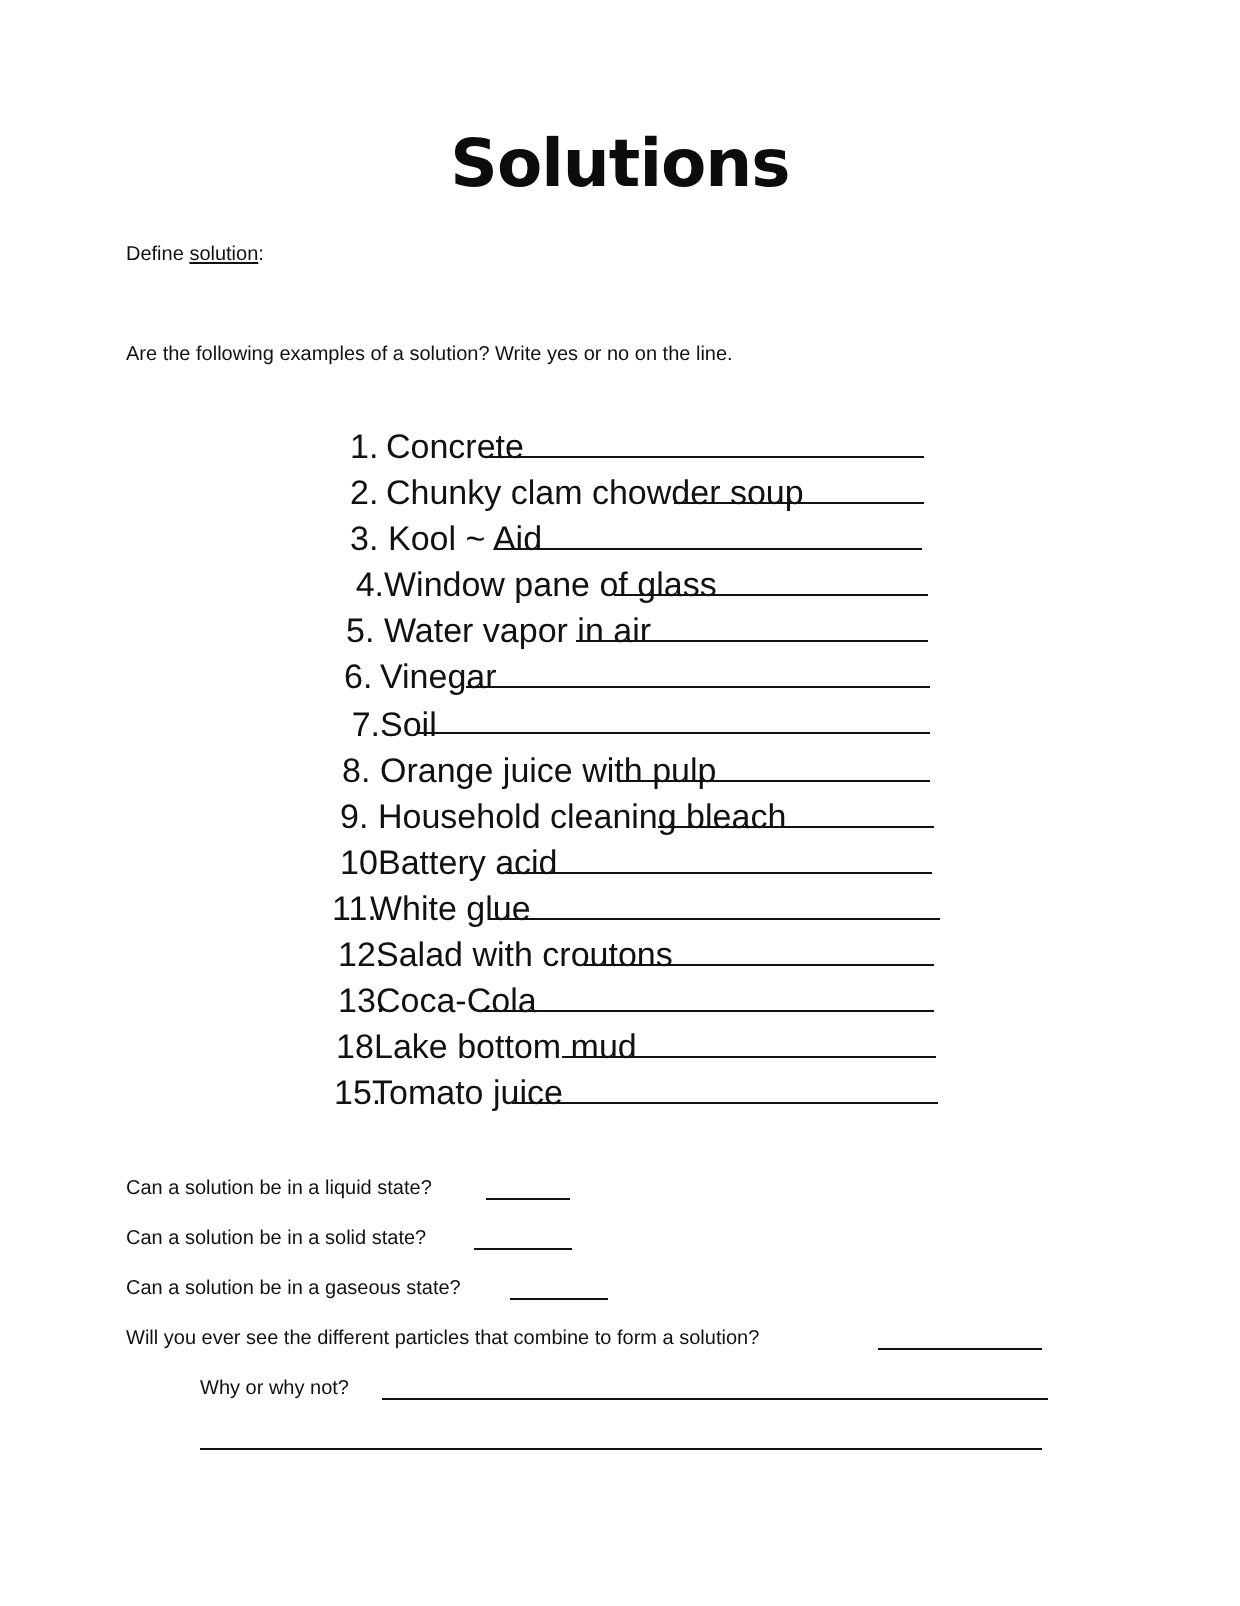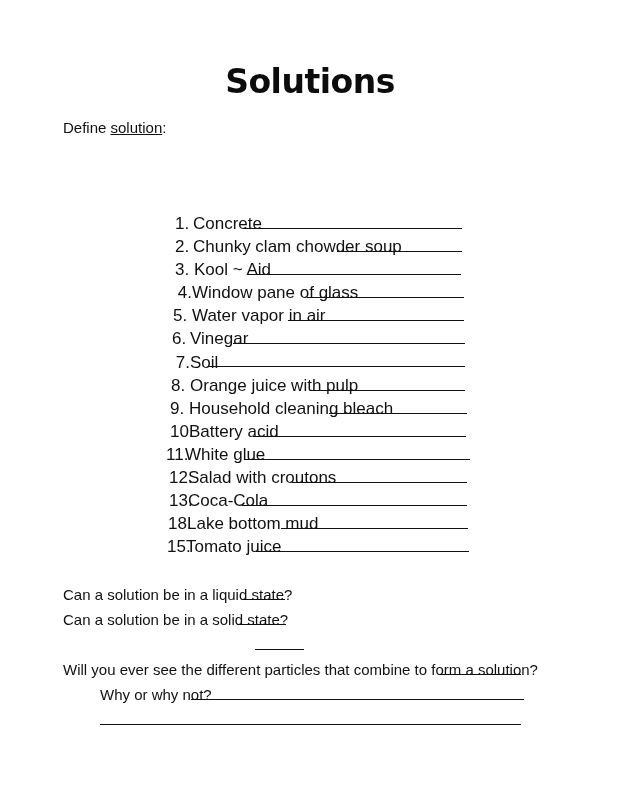--- a/index.html
+++ b/index.html
@@ -7,36 +7,37 @@
       width: 620px; height: 803px; background: #ffffff; position: relative;
       font-family: "Liberation Sans", "DejaVu Sans", sans-serif; color: #111;
       overflow: hidden;
     }
     .page { position: absolute; left: 0; top: 0; width: 592px; height: 803px; }
     .title {
       position: absolute; left: 0; width: 620px; top: 62px; text-align: center;
       font-family: "DejaVu Sans", sans-serif; font-weight: bold; font-size: 33px;
       letter-spacing: -0.5px; color: #0c0c0c;
     }
-    .txt { position: absolute; font-size: 15px; white-space: nowrap; line-height: 14px; }
+    .txt { position: absolute; font-size: 10px; white-space: nowrap; line-height: 14px; }
     .u { text-decoration: underline; }
     .item { position: absolute; font-size: 17px; line-height: 14px; white-space: nowrap; }
     .num { display: inline-block; }
     .line { position: absolute; height: 0; border-bottom: 1.2px solid #111; }
   </style>
 </head>
 <body>
 
 <div class="page">
   <div class="title">Solutions</div>
 
   <div class="txt" style="left:63px; top:121px;">
     <span>Define </span><span class="u">solution</span><span>:</span>
   </div>
 
+  <div class="txt" style="left:63px; top:171px;">Are the following examples of a solution? Write yes or no on the line.</div>
 
   <div>
     <div class="item" style="left:175px; top:217px;"><span class="num" style="width:18px">1.</span><span>Concrete</span></div>
     <div class="line" style="left:243px; width:219px; top:228px;"></div>
 
     <div class="item" style="left:175px; top:240px;"><span class="num" style="width:18px">2.</span><span>Chunky clam chowder soup</span></div>
     <div class="line" style="left:337px; width:125px; top:251px;"></div>
 
     <div class="item" style="left:175px; top:263px;"><span class="num" style="width:19px">3.</span><span>Kool ~ Aid</span></div>
     <div class="line" style="left:248px; width:213px; top:274px;"></div>
@@ -77,20 +78,21 @@
     <div class="item" style="left:167px; top:540px;"><span class="num" style="width:19px">15.</span><span>Tomato juice</span></div>
     <div class="line" style="left:256px; width:213px; top:551px;"></div>
   </div>
 
   <div class="txt" style="left:63px; top:588px;">Can a solution be in a liquid state?</div>
   <div class="line" style="left:243px; width:42px; top:599px;"></div>
 
   <div class="txt" style="left:63px; top:613px;">Can a solution be in a solid state?</div>
   <div class="line" style="left:237px; width:49px; top:624px;"></div>
 
+  <div class="txt" style="left:63px; top:638px;">Can a solution be in a gaseous state?</div>
   <div class="line" style="left:255px; width:49px; top:649px;"></div>
 
   <div class="txt" style="left:63px; top:663px;">Will you ever see the different particles that combine to form a solution?</div>
   <div class="line" style="left:439px; width:82px; top:674px;"></div>
 
   <div class="txt" style="left:100px; top:688px;">Why or why not?</div>
   <div class="line" style="left:191px; width:333px; top:699px;"></div>
 
   <div class="line" style="left:100px; width:421px; top:724px;"></div>
 </div>

